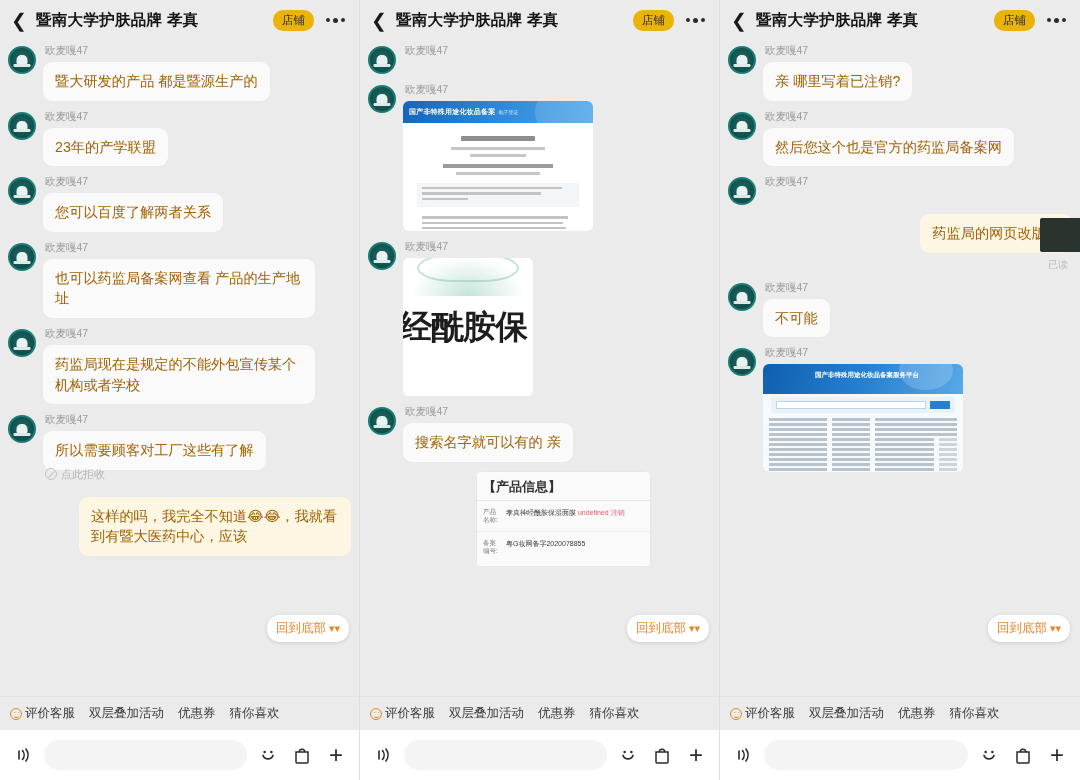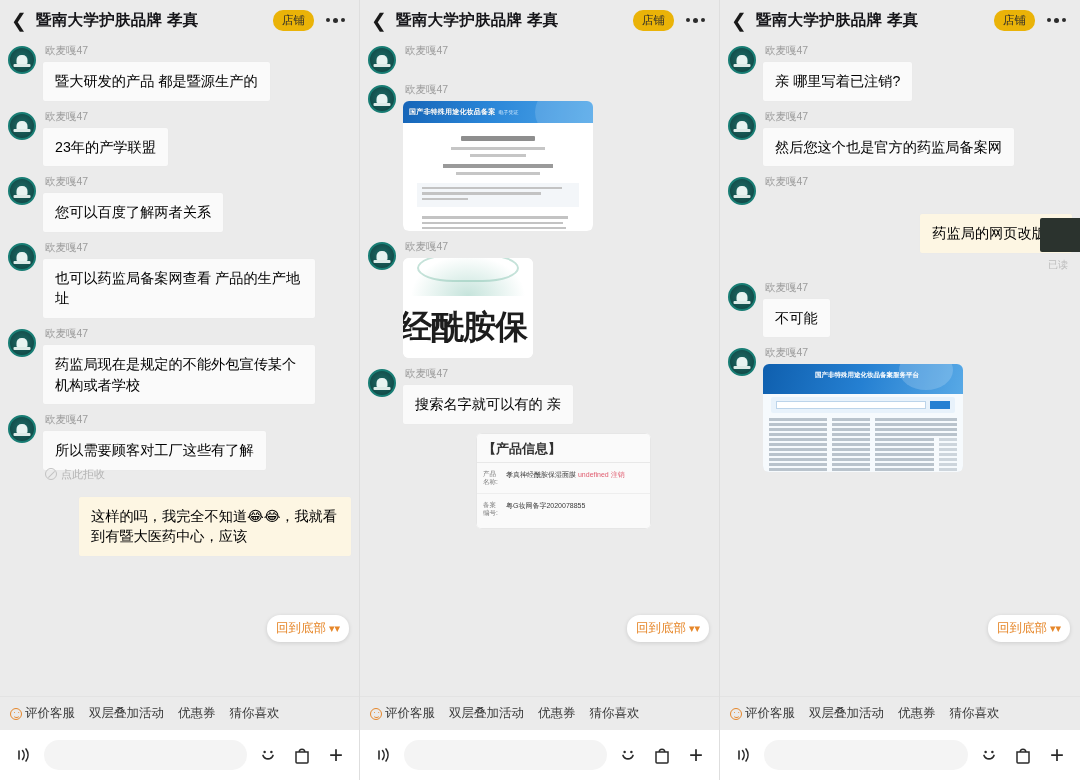--- a/index.html
+++ b/index.html
@@ -49,22 +49,22 @@
     background:#e8f3f1;
   }
   .avatar::after{
     content:""; position:absolute; left:50%; top:66%;
     transform:translateX(-50%);
     width:17px; height:3px; border-radius:1px; background:#dceae7;
   }
   .mcol { display:flex; flex-direction:column; min-width:0; max-width:272px; }
   .nick { font-size:10.5px; color:#9b9b9b; margin:0 0 4px 2px; }
   .bub {
-    background:#fafafa; border-radius:2px; padding:9px 12px;
-    font-size:14.2px; line-height:1.45; color:#000000;
+    background:#fafafa; border-radius:9px; padding:9px 12px;
+    font-size:14.2px; line-height:1.45; color:#a16207;
     align-self:flex-start; word-break:break-word;
     box-shadow:0 0 0 .5px rgba(0,0,0,.012);
   }
   .bub.me { background:#fdf6e3; }
   .row-me { justify-content:flex-end; }
   .row-me .mcol { align-items:flex-end; }
   .readmark { font-size:10px; color:#bcbcbc; margin:5px 4px 0 0; }
 
   
   .imgbub { border-radius:6px; overflow:hidden; background:#fff; }
@@ -86,21 +86,21 @@
   .doc-img .page { padding:9px 14px; }
   .doc-img .t1 { height:5px; width:46%; margin:4px auto 6px; background:#8e8e8e;
                  border-radius:1px; }
   .doc-img .t2 { height:3px; width:58%; margin:0 auto 4px; background:#c6c6c6; }
   .doc-img .t3 { height:3px; width:34%; margin:0 auto 7px; background:#c6c6c6; }
   .doc-img .t4 { height:4px; width:68%; margin:0 auto 4px; background:#9a9a9a; }
   .doc-img .t5 { height:3px; width:52%; margin:0 auto 8px; background:#c6c6c6; }
   .doc-img .blk { background:#f3f6f9; padding:4px 5px; }
   .doc-img .blk div { height:2.4px; background:#c3c3c3; margin-bottom:3px; }
 
-  .prod-img { width:130px; height:100px; background:#fff; position:relative;
+  .prod-img { width:130px; height:138px; background:#fff; position:relative;
               overflow:hidden; }
   .prod-img .wave { position:absolute; top:-8px; left:0; right:0; height:46px;
     background:radial-gradient(ellipse at 50% 100%, rgba(150,205,190,.55) 0%, rgba(150,205,190,0) 62%); }
   .prod-img .wave::after{
     content:""; position:absolute; inset:4px 14px auto 14px; height:24px;
     border-radius:50%/70%; border:2px solid rgba(126,190,170,.45);
   }
   .prod-img .ptxt { position:absolute; left:-4px; top:47px; font-size:33px;
                     font-weight:700; color:#1d1d1d; letter-spacing:-1px;
                     white-space:nowrap; }

